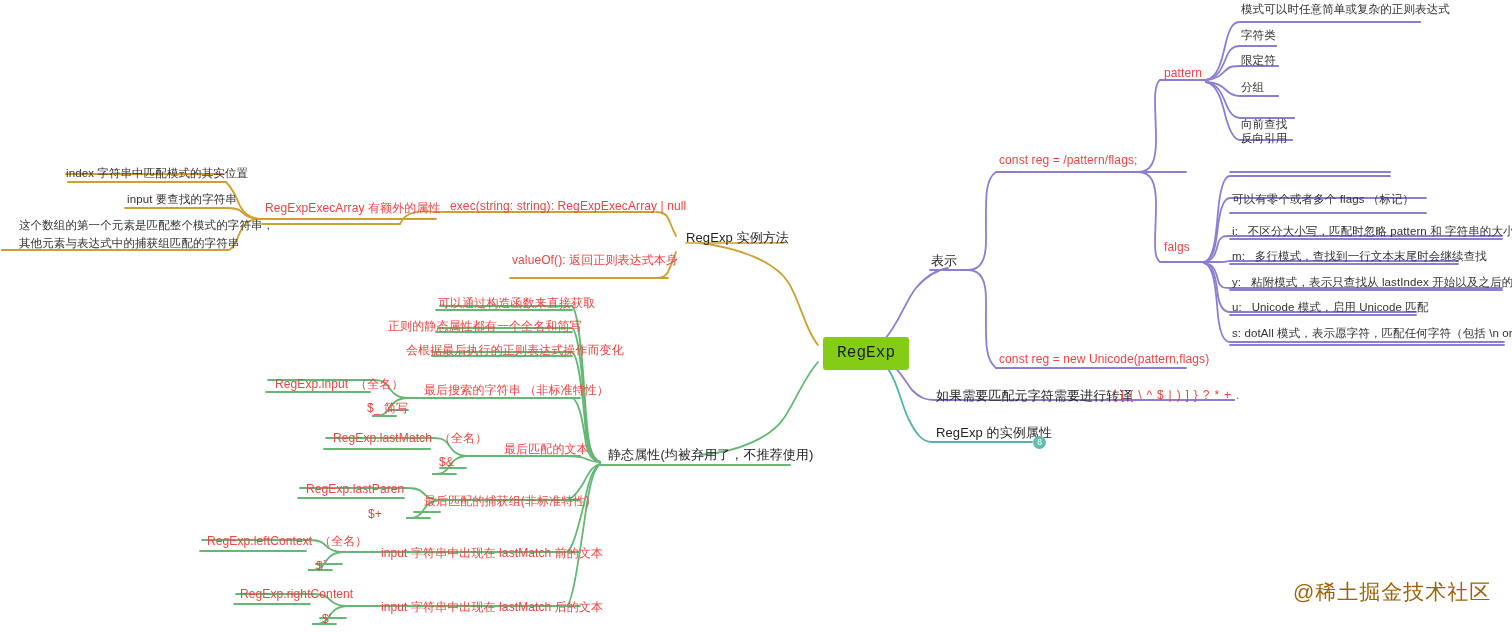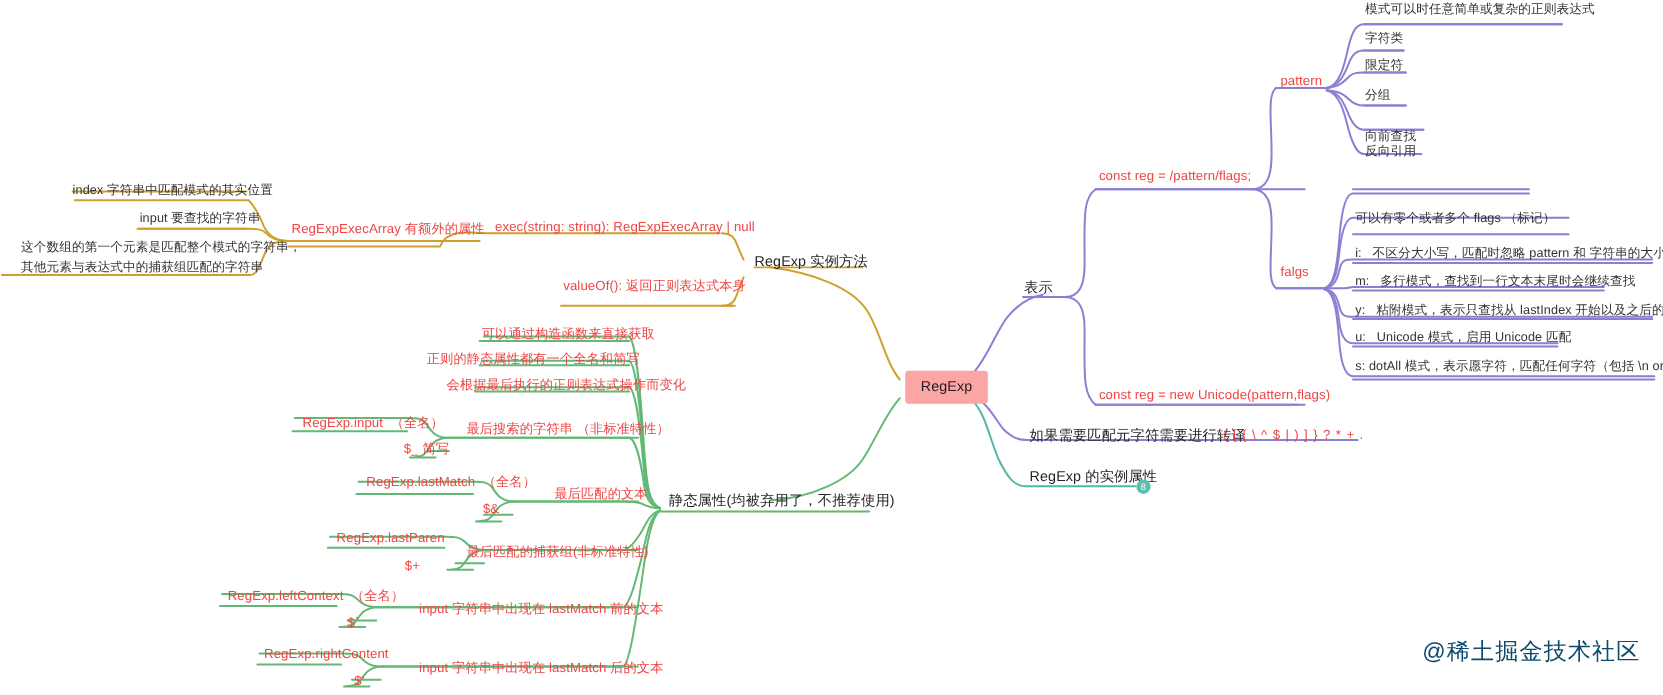--- a/index.html
+++ b/index.html
@@ -27,46 +27,47 @@
     height: 632px;
     pointer-events: none;
   }
   .node {
     position: absolute;
     white-space: pre;
     line-height: 1.28;
     letter-spacing: 0.1px;
   }
   .root {
-    background: #fca5a5;
+    background: #84cc16;
     border-radius: 3px;
     padding: 6px 14px 7px 14px;
-    font-size: 13px;
+    font-size: 16px;
     color: #1d1d1d;
     box-shadow: 0 0 0 0.5px rgba(0,0,0,0.02);
+    font-family: Liberation Mono, monospace;
   }
   .lv1 { font-size: 13px; color: #262626; }
   .lv2 { font-size: 12px;   color: #ef4444; }
   .lv3 { font-size: 11.5px; color: #333333; }
   .multiline { line-height: 1.55; }
   .badge {
     position: absolute;
     width: 13px; height: 13px;
     border-radius: 50%;
     background: #5fbfae;
     color: #ffffff;
     font-size: 8.5px;
     line-height: 13px;
     text-align: center;
     font-family: "Liberation Sans", sans-serif;
   }
   .watermark {
     position: absolute;
     font-size: 21px;
-    color: #0c4a6e;
+    color: #a16207;
     letter-spacing: 1px;
     user-select: none;
   }
 </style>
 </head>
 <body>
 
 <div id="canvas">
 
   <svg id="wires" viewBox="0 0 1512 632" xmlns="http://www.w3.org/2000/svg">

